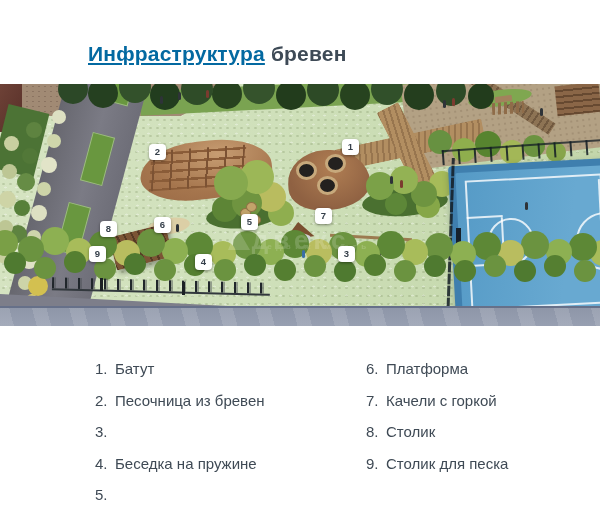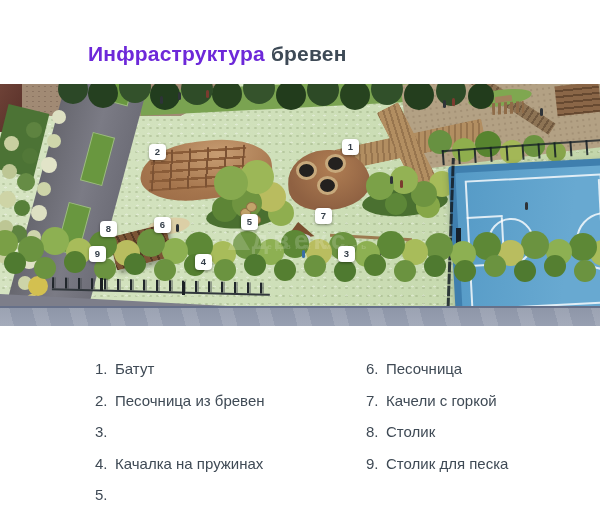--- a/index.html
+++ b/index.html
@@ -3,21 +3,21 @@
 <meta charset="utf-8">
 <style>
   html,body{margin:0;padding:0;}
   body{
     width:600px;height:521px;position:relative;overflow:hidden;
     background:#ffffff;
     font-family:"Liberation Sans","DejaVu Sans",sans-serif;
   }
   
   .page-title{position:absolute;left:88px;top:28px;font-size:21px;font-weight:700;letter-spacing:.2px;}
-  .title-red{color:#6d28d9;}
+  .title-red{color:#0369a1;text-decoration:underline;}
   .title-dark{color:#3e4a56;}
 
   
   #scene{position:absolute;left:0;top:84px;width:600px;height:242px;overflow:hidden;background:#cfe0ba;}
   #scene *{position:absolute;}
   .base{left:0;top:0;width:600px;height:242px;
     background-image:
       radial-gradient(rgba(255,255,255,.35) 1px,transparent 1.4px),
       radial-gradient(rgba(110,130,80,.25) 1px,transparent 1.3px),
       linear-gradient(100deg,#d6e4c2,#cfe0ba 45%,#c6d9ae 80%,#c2d5aa);
@@ -305,30 +305,30 @@
     </div>
     <div class="legend-item">
       <span class="legend-num">2.</span>
       <span class="legend-label">Песочница из бревен</span>
     </div>
     <div class="legend-item">
       <span class="legend-num">3.</span>
     </div>
     <div class="legend-item">
       <span class="legend-num">4.</span>
-      <span class="legend-label">Качалка на пружинах</span>
+      <span class="legend-label">Беседка на пружине</span>
     </div>
     <div class="legend-item">
       <span class="legend-num">5.</span>
     </div>
   </div>
 <div class="legend-col col-right" id="legend-right">
     <div class="legend-item">
       <span class="legend-num">6.</span>
-      <span class="legend-label">Песочница</span>
+      <span class="legend-label">Платформа</span>
     </div>
     <div class="legend-item">
       <span class="legend-num">7.</span>
       <span class="legend-label">Качели с горкой</span>
     </div>
     <div class="legend-item">
       <span class="legend-num">8.</span>
       <span class="legend-label">Столик</span>
     </div>
     <div class="legend-item">

